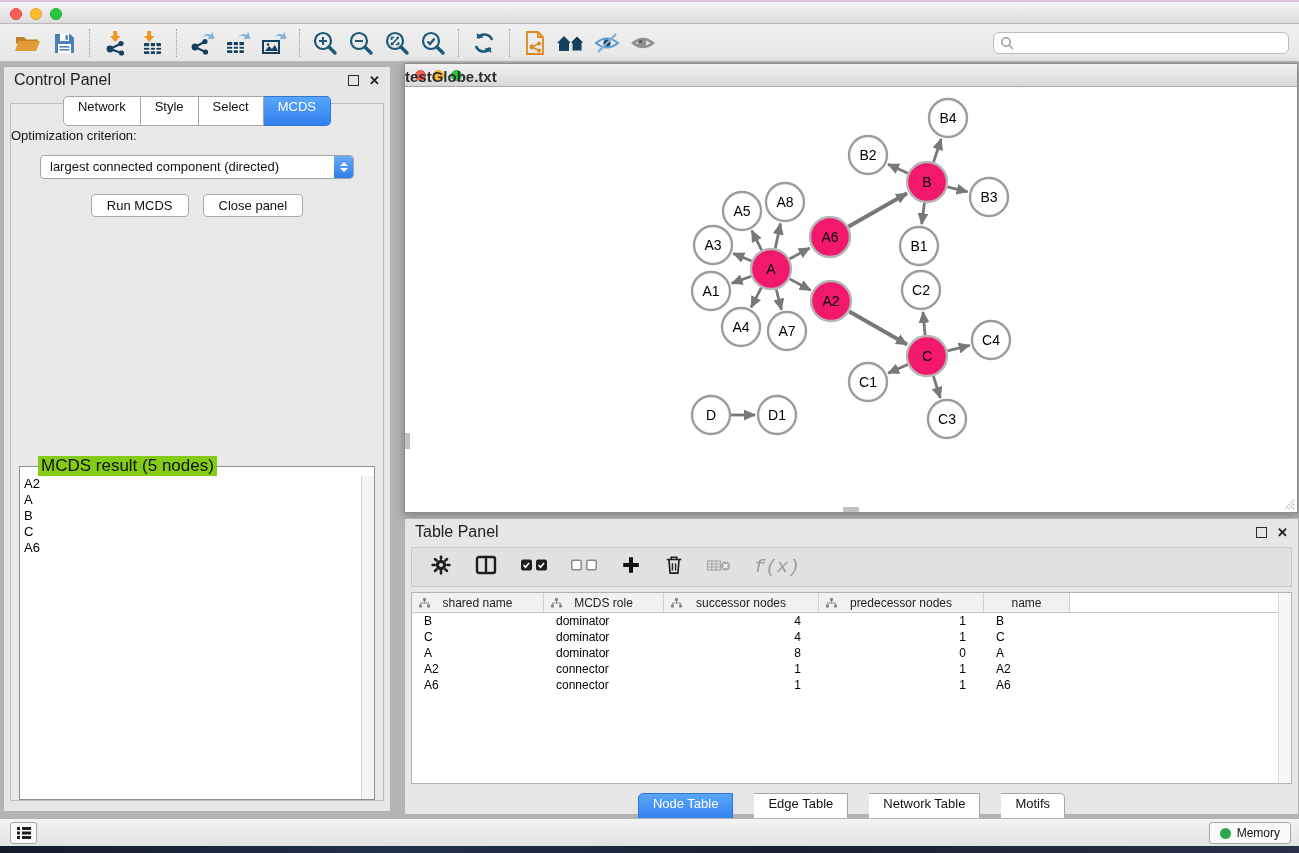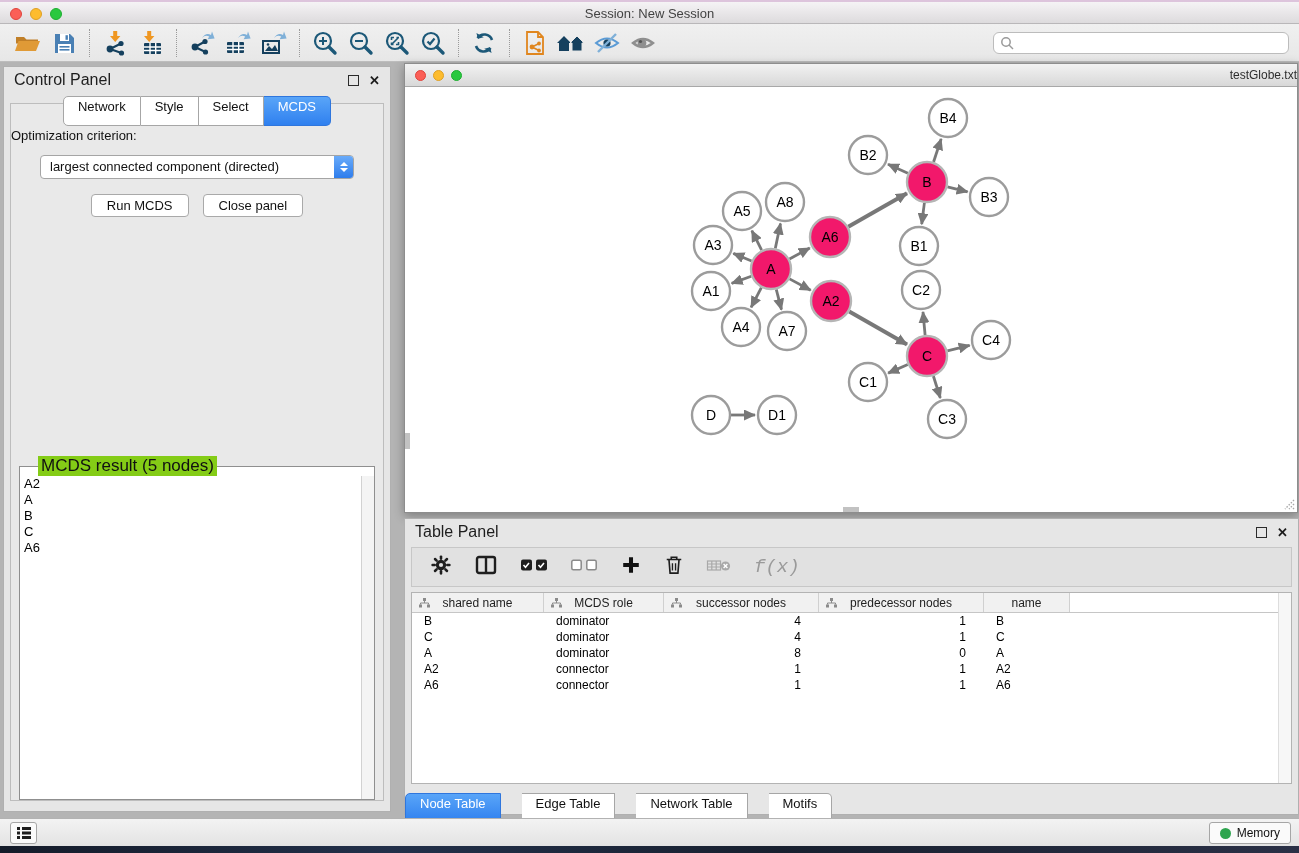--- a/index.html
+++ b/index.html
@@ -66,21 +66,21 @@
   .result-list { position:relative; height:100%; overflow:hidden; }
   .result-list .item { font-size:13px; line-height:16px; padding-left:4px; color:#000; }
   .list-scroll { position:absolute; right:0; top:0; bottom:0; width:13px;
     background:#f4f4f4; border-left:1px solid #d2d2d2; }
 
   
   .network-window { position:absolute; left:404px; top:1px; width:894px; height:450px;
     border:1px solid #8d8d8d; background:#fff; box-shadow:0 3px 10px rgba(0,0,0,.3); }
   .nw-titlebar { position:relative; height:23px; background:linear-gradient(#f2f2f2,#d8d8d8);
     border-bottom:1px solid #a8a8a8; }
-  .nw-titlebar .title { position:absolute; left:0; right:0; top:4px; text-align:right; font-size:12px; color:#2e2e2e; }
+  .nw-titlebar .title { position:absolute; left:0; right:0; top:4px; text-align:left; font-size:15px; color:#2e2e2e;font-weight:bold; }
   .nw-lights { position:absolute; left:10px; top:6px; display:flex; gap:7px; }
   .nw-lights .light { width:11px; height:11px; }
   .nw-canvas { position:relative; width:100%; height:425px; background:#fff; }
   .nw-canvas svg.graph { position:absolute; left:0; top:0; }
   .edge-handle-left { position:absolute; left:0; top:346px; width:5px; height:16px; background:#c2c2c2; }
   .edge-handle-bottom { position:absolute; left:438px; bottom:0; width:16px; height:5px; background:#c2c2c2; }
   .resize-grip { position:absolute; right:2px; bottom:2px; }
 
   
   .table-panel { position:absolute; left:404px; top:456px; width:895px; height:297px;
@@ -89,21 +89,21 @@
     display:flex; align-items:center; gap:22px; padding:0 18px; }
   .fx { font-family:Liberation Mono, monospace; font-style:italic; font-size:19px; color:#9a9a9a; }
   .tp-table { position:relative; margin:5px 6px 0; height:192px; background:#fff; border:1px solid #b3b3b3; overflow:hidden; }
   .thead { position:relative; height:20px; border-bottom:1px solid #c6c6c6; background:#fff; display:flex; }
   .th { position:relative; height:100%; background:#f1f1f1; border-right:1px solid #d0d0d0;
     display:flex; align-items:center; justify-content:center; font-size:12px; color:#222; }
   .th .tree-ic { position:absolute; left:7px; top:5px; }
   .trow { display:flex; height:16px; }
   .td { font-size:12px; color:#000; line-height:16px; white-space:nowrap; overflow:hidden; }
   .tp-vscroll { position:absolute; right:0; top:0; bottom:0; width:13px; background:#f7f7f7; border-left:1px solid #ddd; }
-  .tp-tabs { display:flex; margin-top:9px;gap:21px; }
+  .tp-tabs { display:flex; justify-content:center; margin-top:9px;gap:21px; }
 
   
   .statusbar { position:absolute; top:818px; left:0; width:1299px; height:28px;
     background:linear-gradient(#f3f3f3,#e3e3e3); border-top:1px solid #b2b2b2; }
   .list-btn { position:absolute; left:10px; top:3px; width:27px; height:22px;
     background:#fafafa; border:1px solid #a6a6a6; border-radius:3px;
     display:flex; align-items:center; justify-content:center; }
   .memory-btn { position:absolute; right:8px; top:3px; height:22px; padding:0 10px;
     background:#fafafa; border:1px solid #a6a6a6; border-radius:3px;
     display:flex; align-items:center; gap:6px; font-size:12px; color:#111; }
@@ -115,21 +115,20 @@
 <body>
 
 <div class="screen">
 
   <div class="titlebar">
     <div class="lights">
       <span class="light red"></span>
       <span class="light yellow"></span>
       <span class="light green"></span>
     </div>
-    <div class="title">Session: New Session</div>
   </div>
 
   <div class="toolbar">
     <span class="tb-btn">
       <svg width="28" height="24" viewBox="0 0 28 24">
           <path d="M2 6 h8 l2.5 2.5 H24 v4 H2z" fill="#c07f28"></path>
           <path d="M4.5 10 H26 l-4 10 H1z" fill="#e09a36"></path>
         </svg>
     </span>
     <span class="tb-btn">

